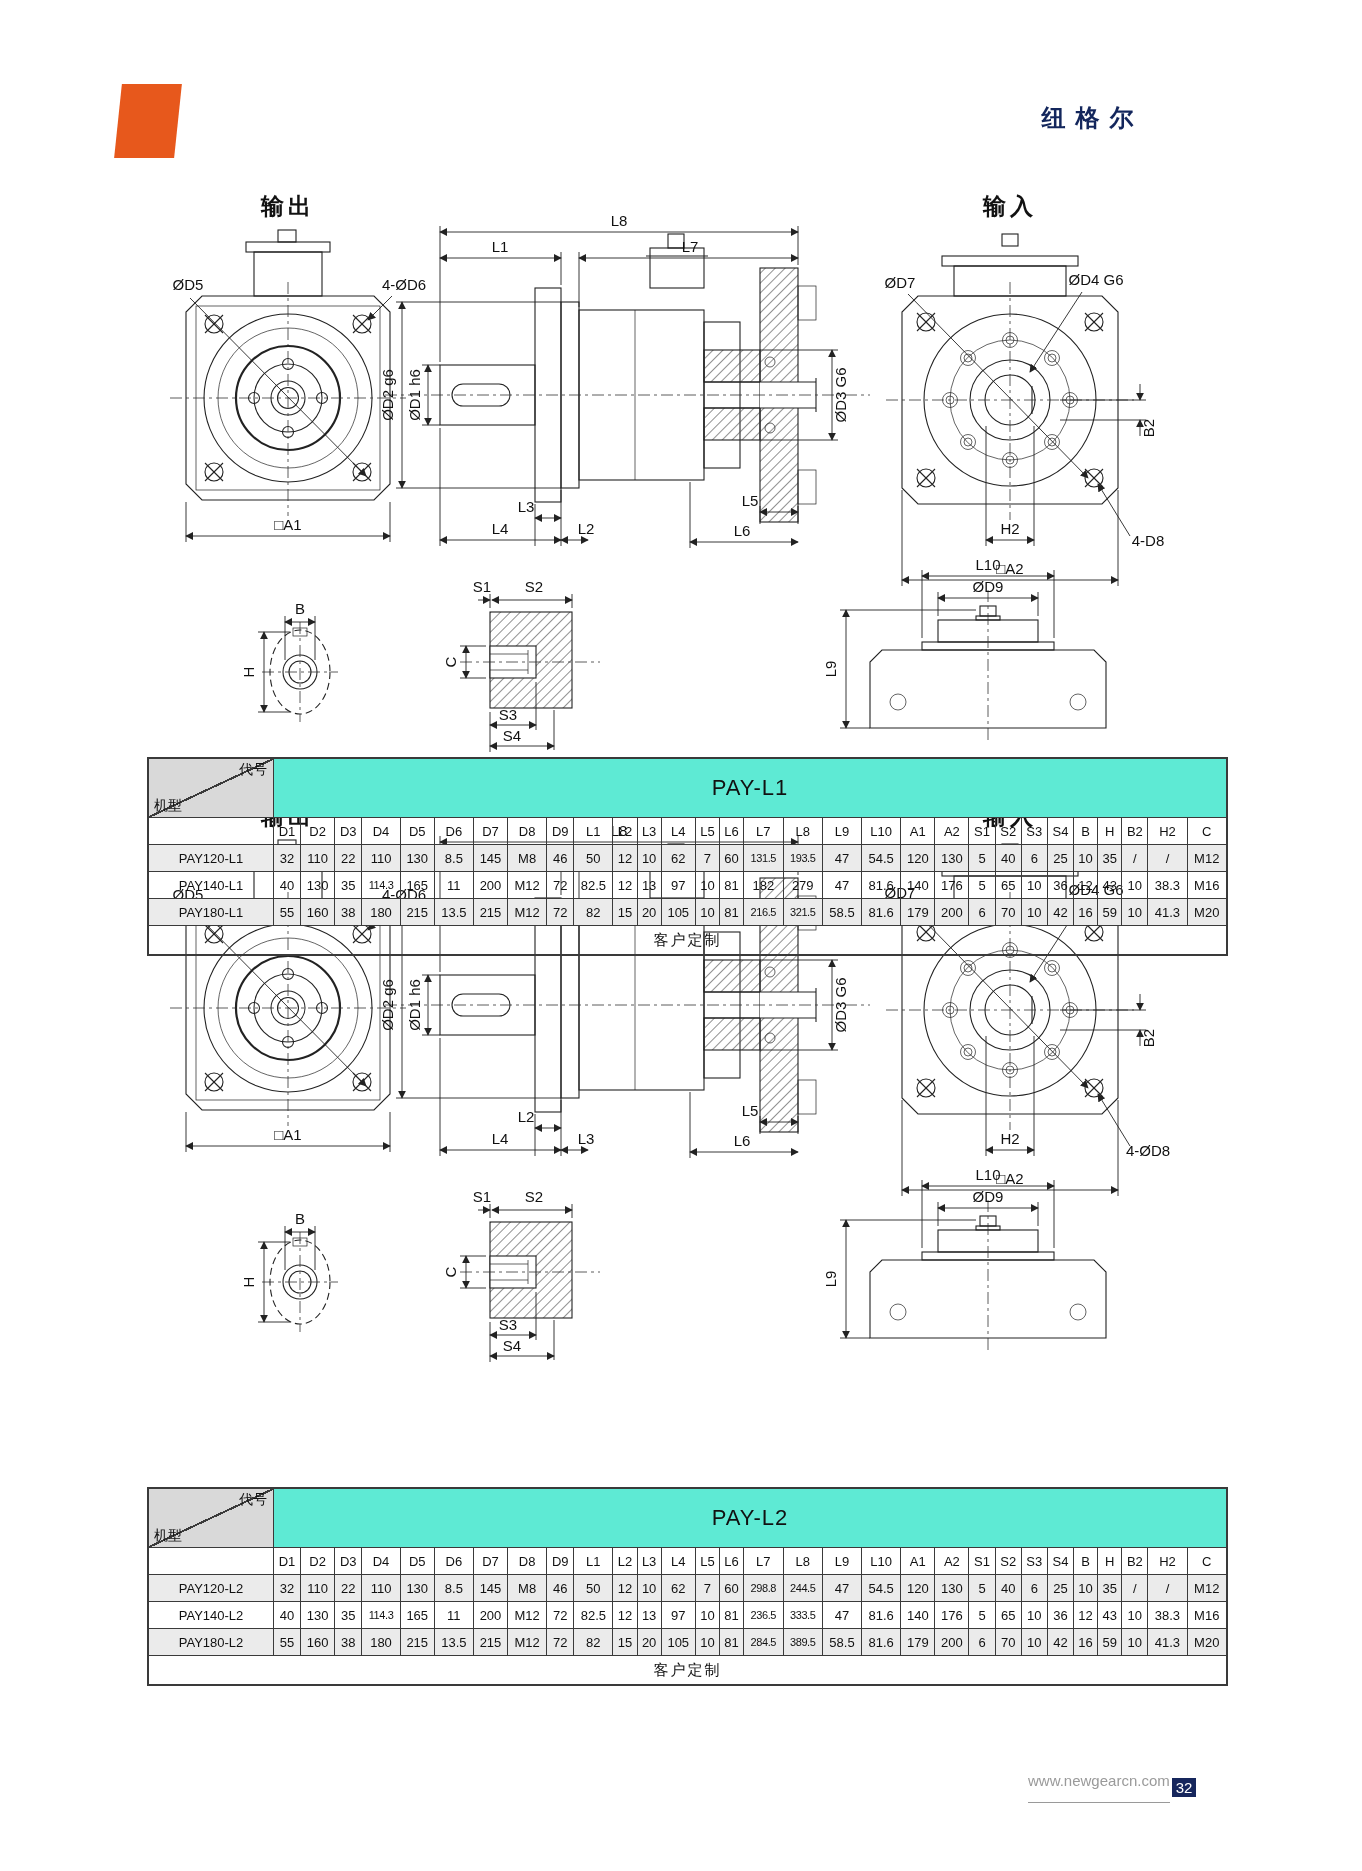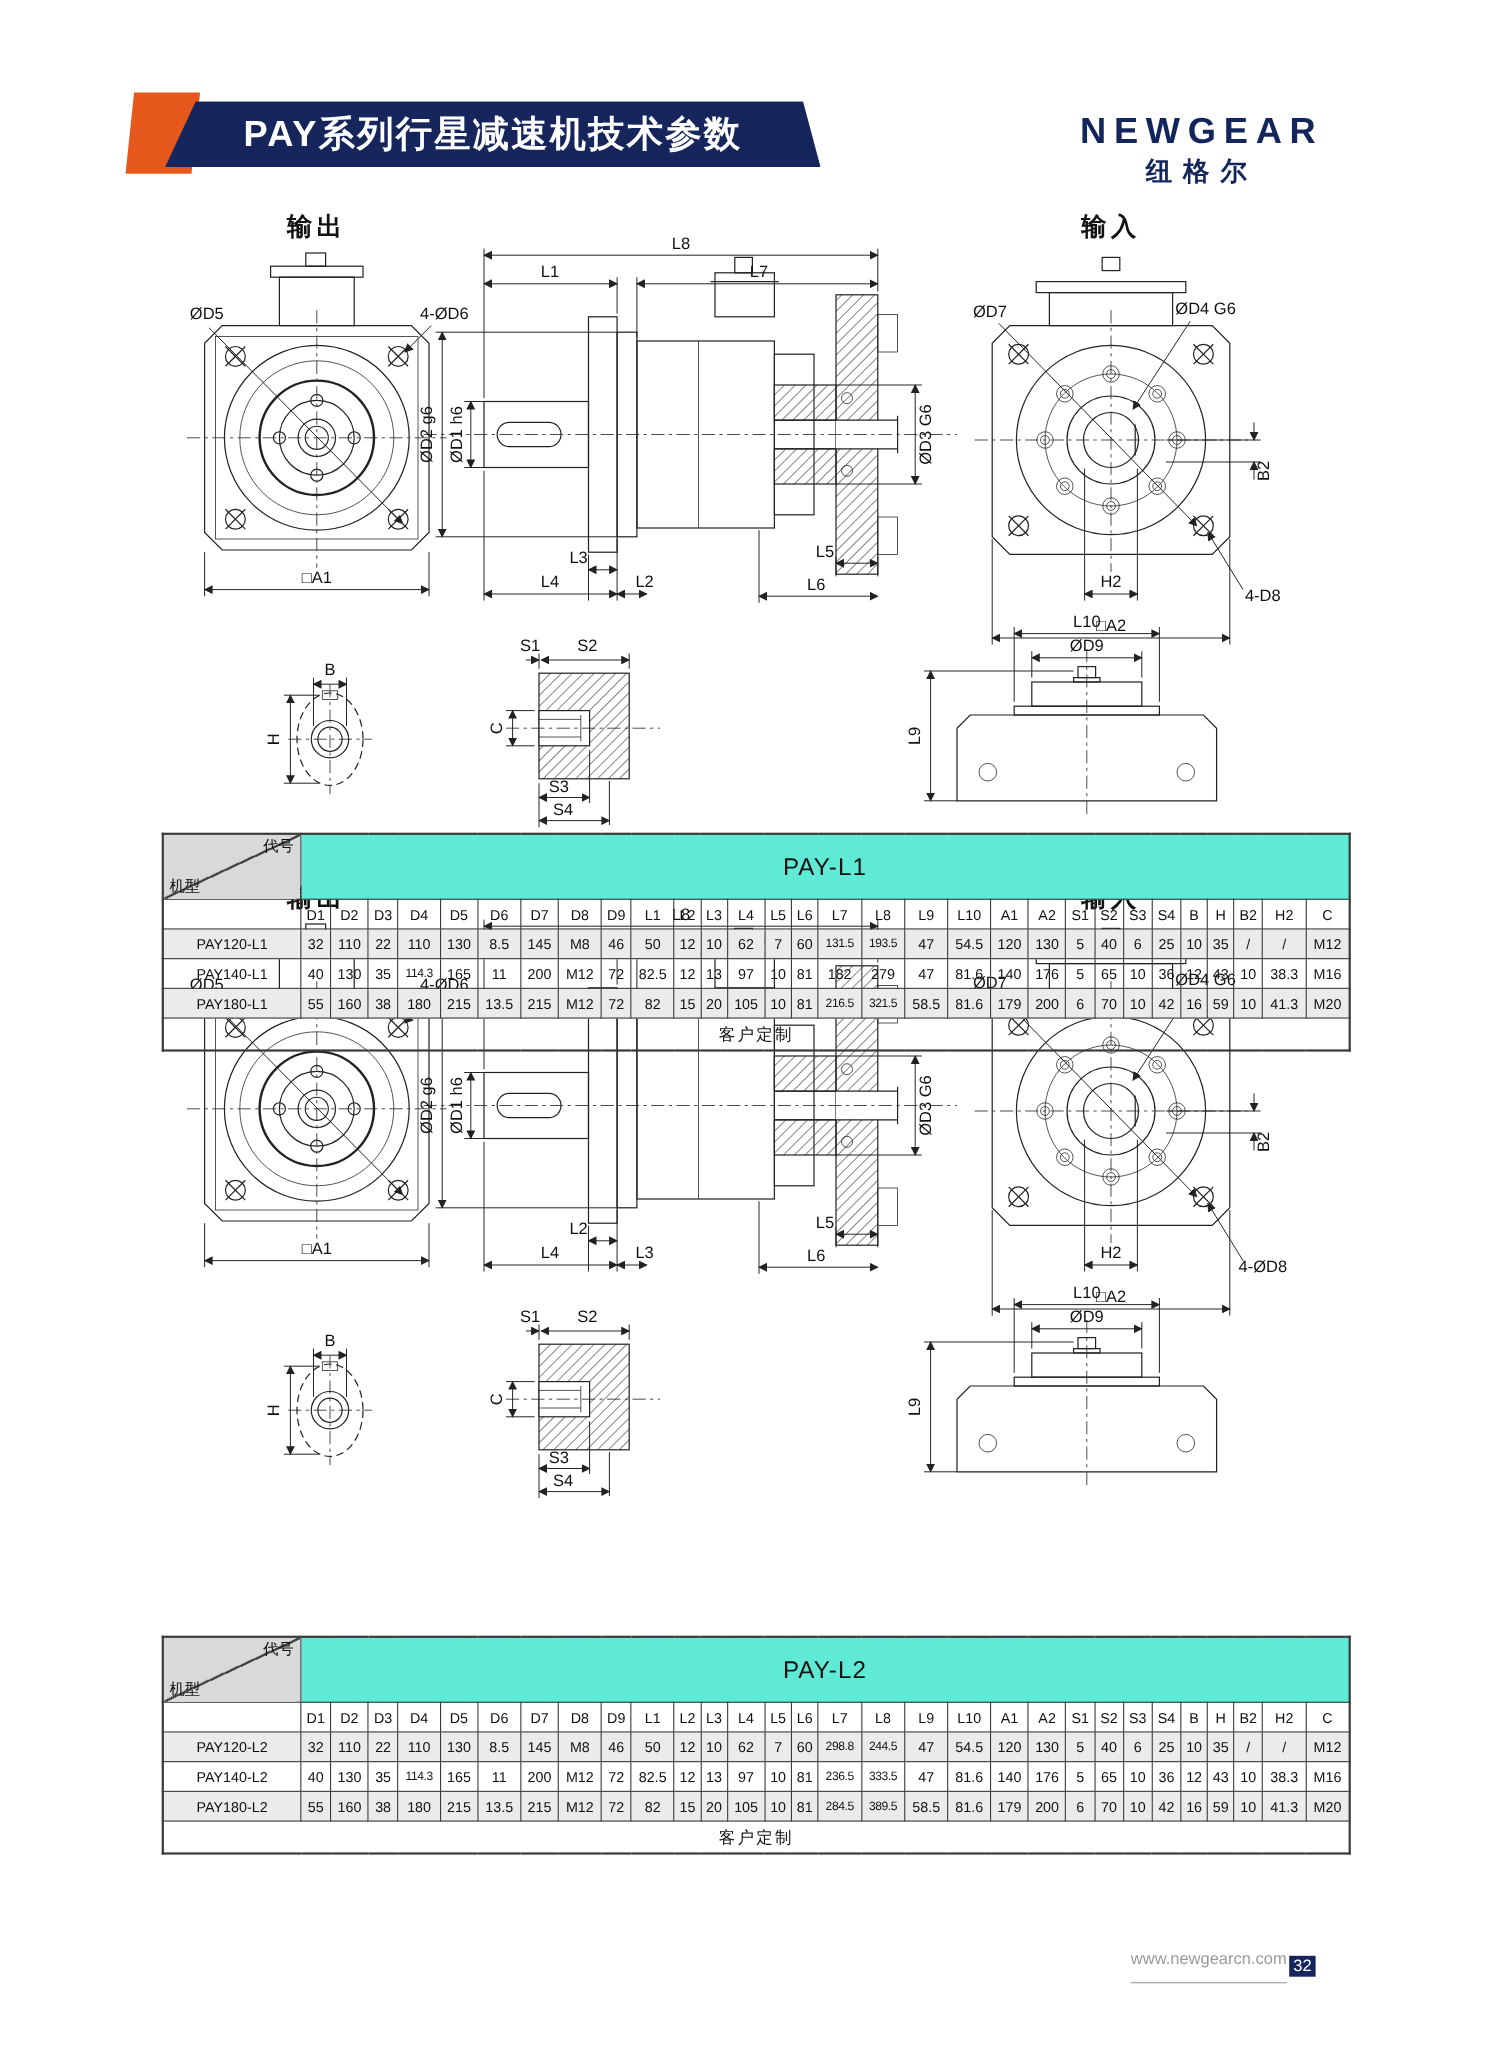--- a/index.html
+++ b/index.html
@@ -49,25 +49,21 @@
   .pgfoot{position:absolute;left:1028px;top:1772px;display:flex;align-items:center;}
   .pgfoot .url{color:#9a9a9a;font-size:15px;border-bottom:1px solid #9a9a9a;padding-bottom:13px;}
   .pgfoot .pno{background:#16265c;color:#fff;font-size:15px;padding:1px 4px;margin-left:2px;}
 </style>
 </head>
 <body>
 
 <div id="page">
 
   <div class="hdr-orange"></div>
-  <div class="hdr-banner">
-    <span>PAY系列行星减速机技术参数</span>
-  </div>
   <div class="logo">
-    <div class="en">NEWGEAR</div>
     <div class="cn">纽格尔</div>
   </div>
 
   <svg class="drawing" width="1100" height="570" viewBox="0 0 1100 570" style="top:190px">
     <defs>
       <marker id="arw" viewBox="0 0 10 10" refX="9" refY="5" markerWidth="9" markerHeight="9" orient="auto-start-reverse">
         <path d="M0,0L10,5L0,10z" fill="#222"></path>
       </marker>
       <pattern id="hch" width="7" height="7" patternTransform="rotate(45)" patternUnits="userSpaceOnUse">
         <line x1="0" y1="0" x2="0" y2="7" stroke="#555" stroke-width="1.3"></line>

